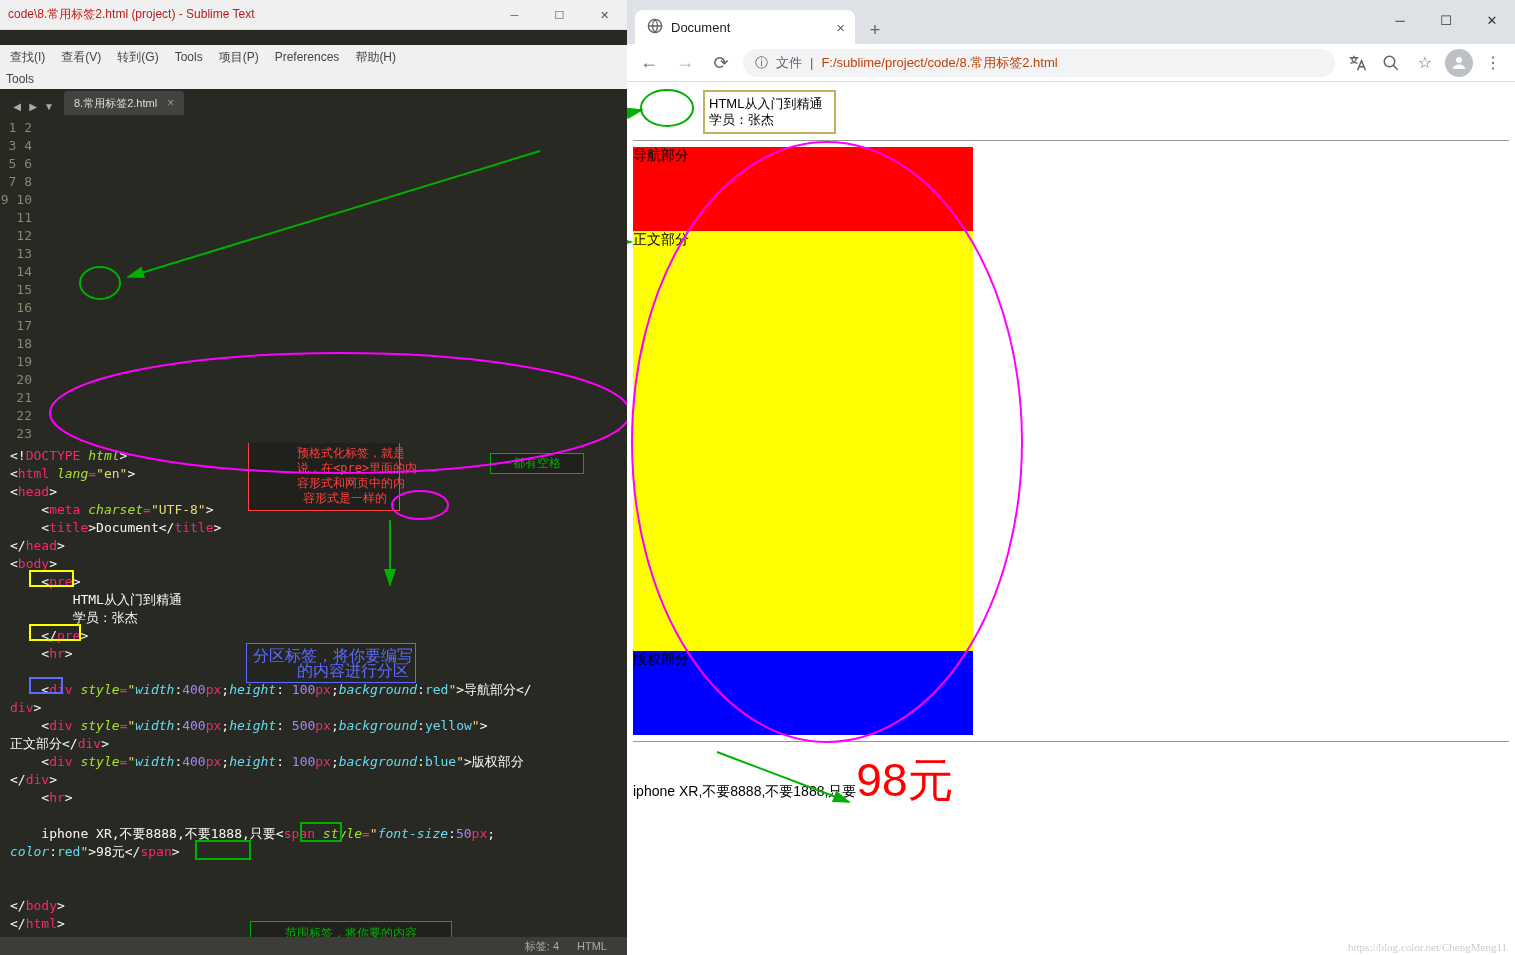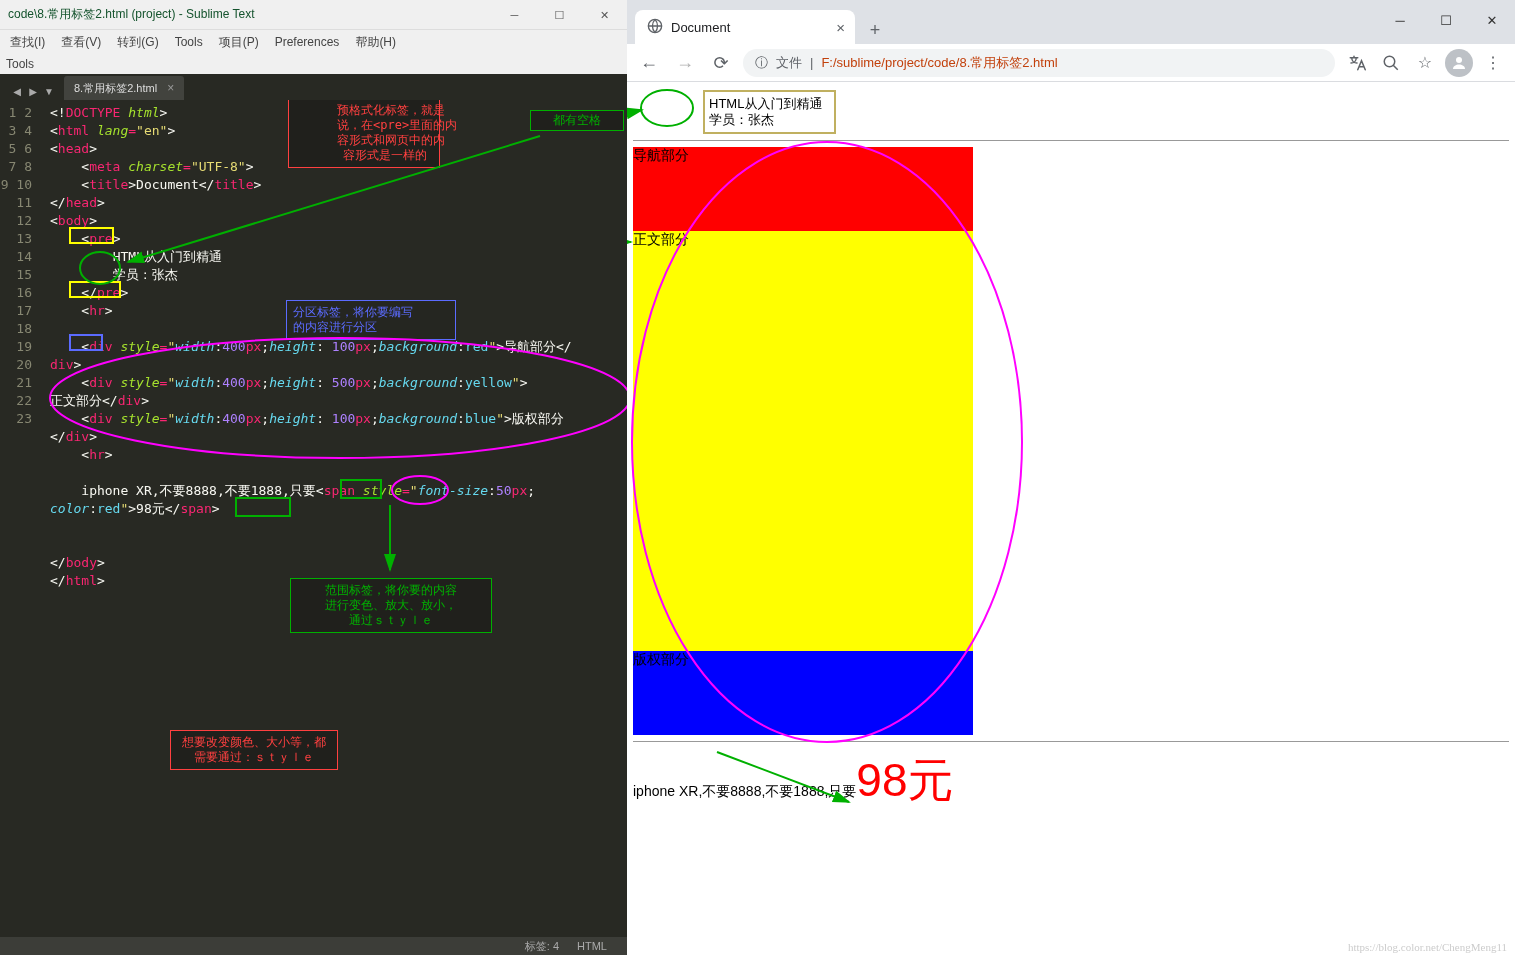--- a/index.html
+++ b/index.html
@@ -2,50 +2,50 @@
 <html><head>
 <meta charset="utf-8">
 <style>
   * { box-sizing:border-box; }
   body { margin:0; font-family:"Microsoft YaHei",Arial,sans-serif; font-size:12px; background:#fff; overflow:hidden; }
   .split { width:1515px; height:955px; position:relative; }
 
   
   .left { position:absolute; left:0; top:0; width:627px; height:955px; background:#282923; color:#ddd; }
   .st-titlebar { height:30px; background:#F0F0F0; color:#555; display:flex; align-items:center; padding:0 8px; position:relative; border-bottom:1px solid #ddd;}
-  .st-titletext { font-size:12px; color:#14532d; }
+  .st-titletext { font-size:12px; color:#b91c1c; }
   .winbtns { position:absolute; right:0; top:0; display:flex;}
   .winbtn { width:45px; height:30px; display:flex; align-items:center; justify-content:center; font-size:11px; color:#555;}
-  .st-menubar { height:24px; background:#F0F0F0; color:#444; display:flex; align-items:center; padding:0 4px; gap:4px;}
+  .st-menubar { height:24px; background:#F0F0F0; color:#444; display:flex; align-items:center; padding:0 4px; gap:4px;margin-top:15px;}
   .st-menuitem { padding:2px 6px; font-size:12px; }
   .st-toolbar { height:20px; background:#F0F0F0; color:#444; display:flex; align-items:center; padding:0 6px;}
   .st-tabbar { height:26px; background:#282923; display:flex; align-items:flex-end; padding:0 8px;}
   .st-navbtns { display:flex; align-items:center; padding:0 2px; gap:2px;}
   .st-navbtn { width:14px; height:14px; font-size:10px; color:#aaa; text-align:center;}
   .st-tab { height:24px; background:#42433E; margin-left:6px; padding:0 10px; display:flex; align-items:center; font-size:11px; color:#ddd; border-radius:3px 3px 0 0; position:relative;}
   .st-tab .close{ margin-left:10px; color:#999; font-size:12px;}
-  .codearea { display:flex; height:calc(955px - 30px - 24px - 20px - 26px - 18px); background:#282923; position:relative;}
+  .codearea { display:flex; height:calc(955px - 30px - 24px - 20px - 26px - 18px); background:#282923; position:relative;flex-direction:column;}
   .gutter { width:40px; background:#282923; color:#878772; text-align:right; padding:4px 8px 0 0; font-family:Consolas,monospace; font-size:13px; line-height:18px; user-select:none;}
   .code { flex:1; padding:4px 4px 0 10px; font-family:Consolas,monospace; font-size:13px; line-height:18px; white-space:pre; color:#F8F8F2; position:relative; overflow:hidden;}
   .statusbar { position:absolute; bottom:0; left:0; right:0; height:18px; background:#3C3D38; display:flex; align-items:center; justify-content:flex-end; color:#aaa; font-size:11px; gap:18px; padding-right:20px;}      
   .tag { color:#F92672;}      
   .ab  { color:#F8F8F2;}      
   .att { color:#A6E22E; font-style:italic;} 
   .eq  { color:#F92672;}
   .str { color:#E6DB74;}      
   .txt { color:#F8F8F2;}
   .num { color:#AE81FF;}      
   .key { color:#66D9EF; font-style:italic;} 
   .con { color:#66D9EF;}      
   .red2{ color:#F92672;}
 
   
   .annot-box-red  { border:1px solid #ff4040; color:#ff4040; background:rgba(0,0,0,0.2); position:absolute; font-size:12px; line-height:15px; text-align:center; padding:4px 6px;}
   .annot-box-green{ border:1px solid #00b000; color:#00b000; background:rgba(0,0,0,0.2); position:absolute; font-size:12px; line-height:15px; text-align:center; padding:4px 6px;}
-  .annot-box-blue { border:1px solid #5b6bff; color:#5b6bff; background:rgba(0,0,0,0.05); position:absolute; font-size:12px; line-height:15px; text-align:left; padding:4px 6px;}
+  .annot-box-blue { border:1px solid #5b6bff; color:#5b6bff; background:rgba(0,0,0,0.05); position:absolute; font-size:16px; line-height:15px; text-align:right; padding:4px 6px;}
   .box-green-sm   { border:2px solid #00b000; position:absolute;}
   .box-yellow-sm  { border:2px solid #ffff00; position:absolute;}
   .box-blue-sm    { border:2px solid #5b6bff; position:absolute;}
 
   
   .right { position:absolute; left:627px; top:0; width:888px; height:955px; background:#fff; }
   .chrome-chrome { background:#DEE1E6; }
   .cr-titlebar { height:8px; background:#DEE1E6;}
   .cr-tabbar { height:36px; background:#DEE1E6; display:flex; align-items:flex-end; position:relative; padding-left:8px;}
   .cr-tab { height:34px; background:#fff; border-radius:8px 8px 0 0; display:flex; align-items:center; padding:0 12px; min-width:220px; font-size:13px; color:#202124; position:relative;}

